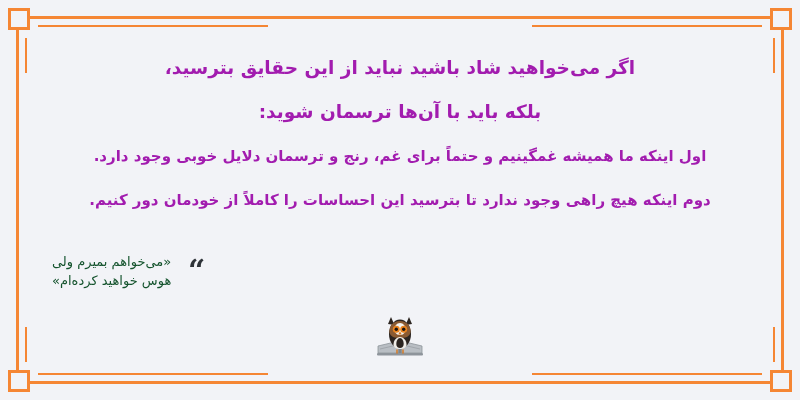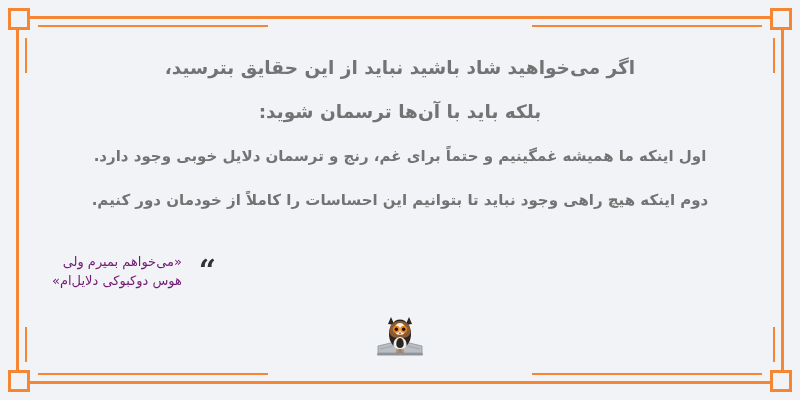--- a/index.html
+++ b/index.html
@@ -72,21 +72,21 @@
     right: 40px;
     top: 46px;
     bottom: 46px;
   }
 
   .quote-lines {
     text-align: center;
     direction: rtl;
   }
   .quote-line {
-    color: #737373;
+    color: #a21caf;
     font-weight: bold;
     font-size: 18.5px;
     line-height: 44px;
     white-space: nowrap;
     letter-spacing: 0;
   }
   .quote-line.l3,
   .quote-line.l4 {
     font-size: 15px;
   }
@@ -110,21 +110,21 @@
     position: absolute;
     top: 4px;
     right: -34px;
     color: #2e3338;
     font-size: 30px;
     font-weight: bold;
     line-height: 1;
     font-family: "DejaVu Serif", "Liberation Serif", serif;
   }
   .attr-line {
-    color: #701a75;
+    color: #14532d;
     font-size: 13px;
     line-height: 19px;
     white-space: nowrap;
     font-weight: normal;
   }
 
   
   #logo {
     position: absolute;
     left: 50%;
@@ -162,28 +162,28 @@
   <div class="corner-square corner-tr"></div>
   <div class="corner-square corner-bl"></div>
   <div class="corner-square corner-br"></div>
 
   <div id="content">
 
     <div class="quote-lines">
       <div class="quote-line l1">اگر می‌خواهید شاد باشید نباید از این حقایق بترسید،</div>
       <div class="quote-line l2">بلکه باید با آن‌ها ترسمان شوید:</div>
       <div class="quote-line l3">اول اینکه ما همیشه غمگینیم و حتماً برای غم، رنج و ترسمان دلایل خوبی وجود دارد.</div>
-      <div class="quote-line l4">دوم اینکه هیچ راهی وجود نباید تا بتوانیم این احساسات را کاملاً از خودمان دور کنیم.</div>
+      <div class="quote-line l4">دوم اینکه هیچ راهی وجود ندارد تا بترسید این احساسات را کاملاً از خودمان دور کنیم.</div>
     </div>
 
     <div class="attribution">
       <div class="attr-inner">
         <span class="quote-mark">“</span>
         <div class="attr-line">«می‌خواهم بمیرم ولی</div>
-        <div class="attr-line">هوس دوکبوکی دلایل‌ام»</div>
+        <div class="attr-line">هوس خواهید کرده‌ام»</div>
       </div>
     </div>
 
     <svg id="logo" viewBox="0 0 52 52" aria-hidden="true">
 
       <g>
         <path d="M4 38 L25 33 L25 45 L4 45 Z" fill="#b9bec4"></path>
         <path d="M48 38 L27 33 L27 45 L48 45 Z" fill="#b9bec4"></path>
         <path d="M4 38 L25 33 L25 45 L4 45 Z" fill="none" stroke="#8e949b" stroke-width="0.8"></path>
         <path d="M48 38 L27 33 L27 45 L48 45 Z" fill="none" stroke="#8e949b" stroke-width="0.8"></path>

